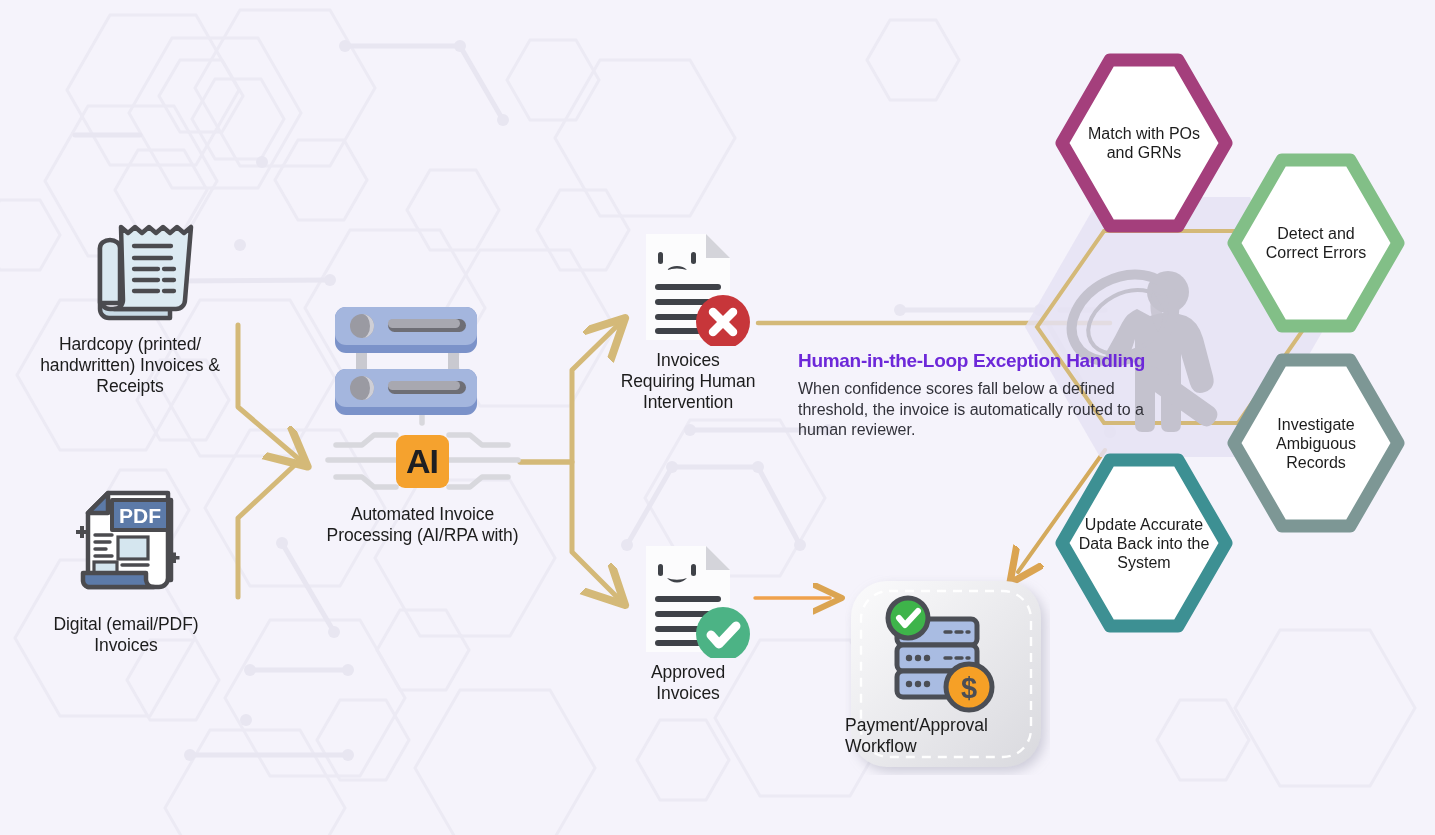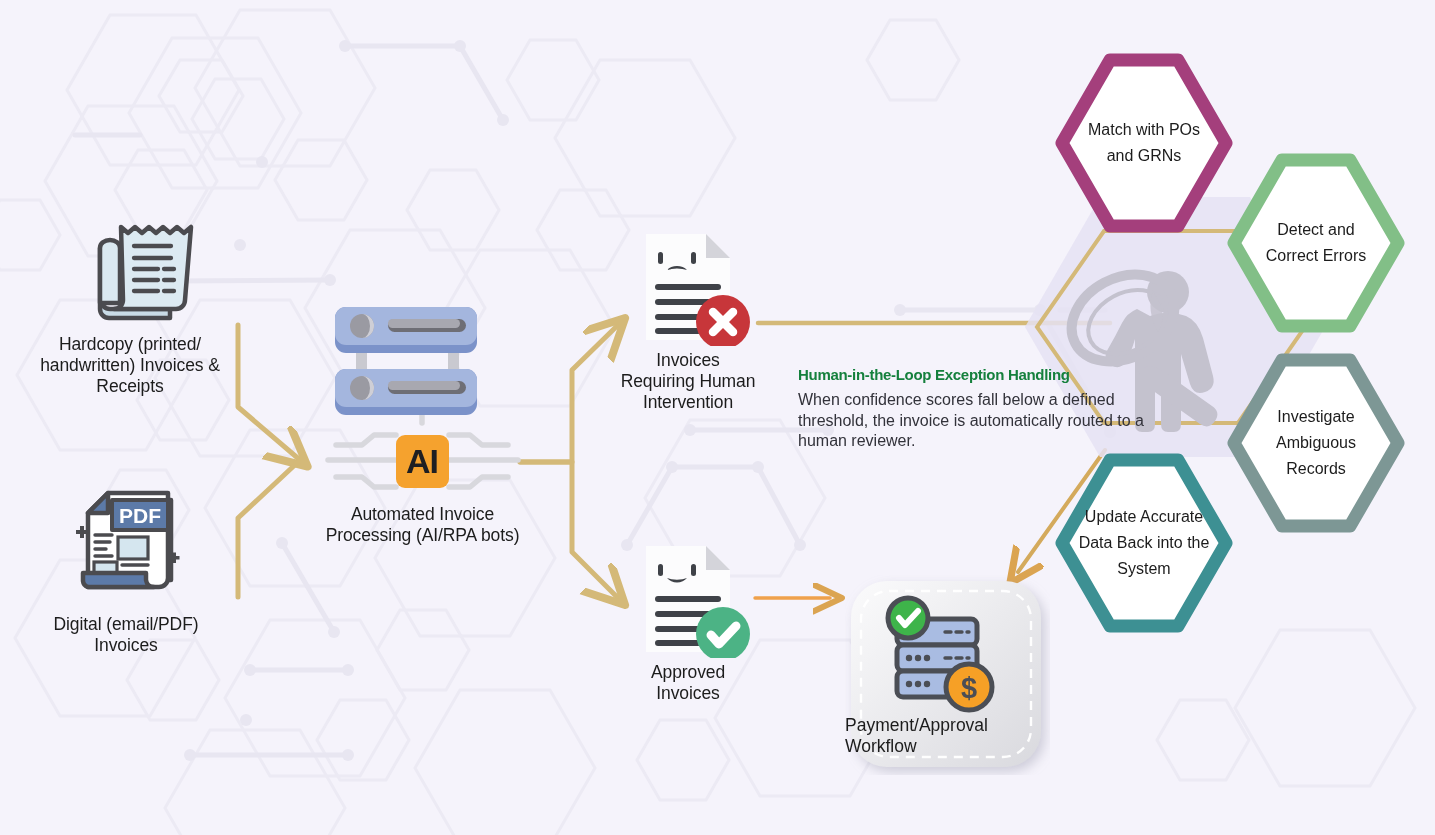--- a/index.html
+++ b/index.html
@@ -24,35 +24,35 @@
     letter-spacing:-0.1px;
     white-space:pre-line;
   }
 
   
   .hexlabel{
     position:absolute;
     text-align:center;
     color:#1c1c1c;
     font-size:16px;
-    line-height:26px;
+    line-height:19px;
     white-space:pre-line;
     width:150px;
     left:50%;top:50%;
     transform:translate(-50%,-50%);
     pointer-events:none;
   }
 
   .centerblock{position:absolute;}
   .center-title{
-    font-size:15px;
+    font-size:19px;
     font-weight:bold;
-    color:#15803d;
+    color:#6d28d9;
     letter-spacing:-0.3px;
-    margin:16px 0 7px 0;
+    margin:0 0 7px 0;
   }
   .center-body{
     font-size:16px;
     line-height:20.5px;
     color:#32323a;
     margin:0;
     white-space:pre-line;
     max-width:360px;
   }
 
@@ -269,21 +269,21 @@
       <rect x="35" y="74" width="142" height="38" rx="11" fill="#a4b6de"></rect>
       <circle cx="62" cy="93" r="12" fill="#9a9aa2"></circle>
       <path d="M62,81 a12,12 0 0 1 0,24 a8,12 0 0 0 0,-24" fill="#cfcfd6"></path>
       <rect x="88" y="86" width="78" height="13" rx="6.5" fill="#6e6e75"></rect>
       <rect x="88" y="86" width="72" height="9" rx="4.5" fill="#a8a8b0"></rect>
 
       <rect x="96" y="140" width="53" height="53" rx="9" fill="#f5a22e"></rect>
       <text x="122" y="178" font-family="'Liberation Sans',sans-serif" font-size="34" font-weight="bold" fill="#1f1f22" text-anchor="middle" letter-spacing="-1">AI</text>
     </svg>
     <div class="cap">Automated Invoice
-Processing (AI/RPA bots)</div>
+Processing (AI/RPA with)</div>
   </div>
 
   <div class="node" style="left:588px;top:228px;width:200px;">
     <svg width="200" height="118" viewBox="0 0 200 118">
       <path d="M58,6 L118,6 L142,30 L142,112 L58,112 Z" fill="#fcfcfd"></path>
       <path d="M118,6 L142,30 L118,30 Z" fill="#d4d4da"></path>
       <g fill="#3f4248">
         <rect x="70" y="24" width="5" height="12" rx="2.5"></rect>
         <rect x="103" y="24" width="5" height="12" rx="2.5"></rect>
         <path d="M79,42 a12,9 0 0 1 20,0 a14,5 0 0 0 -20,0"></path>

